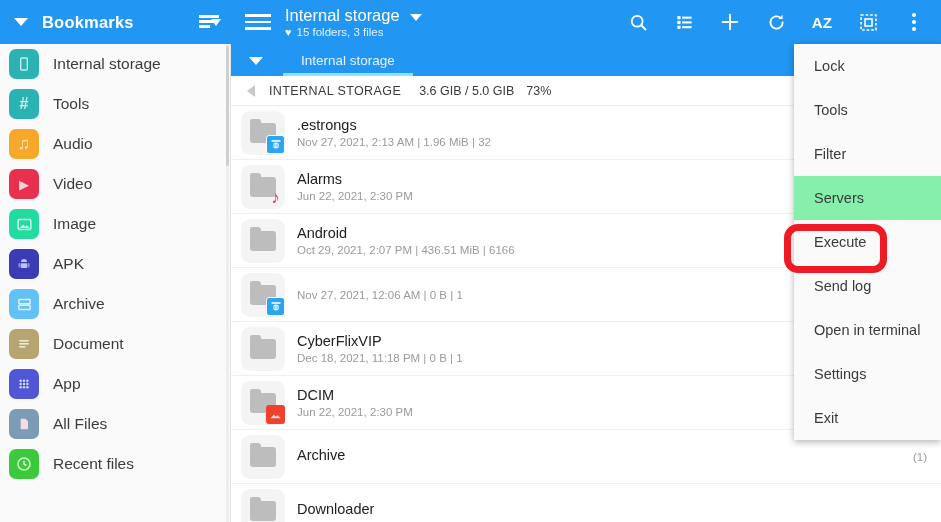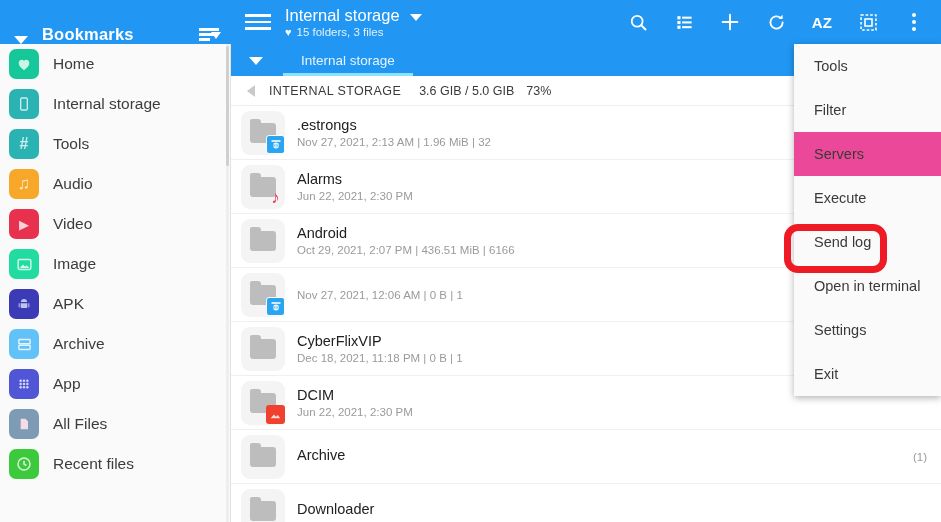--- a/index.html
+++ b/index.html
@@ -14,21 +14,21 @@
   
   #sidebar {
     width: 231px; height: 522px;
     background: #fafafa;
     position: relative;
     flex: 0 0 231px;
     overflow: hidden;
   }
   #sidebar-header {
     height: 44px; background: #2196f3;
-    display: flex; align-items: flex-end;
+    display: flex; align-items: center;
     padding: 0 10px 0 14px;
   }
   .side-caret {
     width: 0; height: 0;
     border-left: 7px solid transparent;
     border-right: 7px solid transparent;
     border-top: 8px solid #ffffff;
     margin-right: 14px;
   }
   #sidebar-title {
@@ -188,21 +188,21 @@
   #menu {
     position: absolute; right: 0px; top: 44px;
     width: 147px; background: #fafafa;
     box-shadow: 0 2px 7px rgba(0,0,0,.3);
     z-index: 40;
   }
   .menu-item {
     height: 44px; display: flex; align-items: center;
     padding-left: 20px; font-size: 14.5px; color: #3a3a3a;
   }
-  .menu-item.hl { background: #ec4899; }
+  .menu-item.hl { background: #86efac; }
 
   #red-box {
     position: absolute; left: -10px; top: 180px;
     width: 103px; height: 49px;
     border: 7px solid #ee1b24; border-radius: 14px;
     z-index: 60; pointer-events: none;
   }
 </style>
 </head>
 <body>
@@ -215,28 +215,20 @@
       <div id="sidebar-title">Bookmarks</div>
       <div class="sort-icon">
         <i></i>
           <i></i>
           <i></i>
           <u></u>
       </div>
     </div>
     <div id="sidebar-list">
       <div class="side-item">
-        <div class="side-ico" style="background:#16c79a">
-          <svg width="16" height="16" viewBox="0 0 24 24">
-              <path fill="#c8f5e6" d="M12 21s-8-5.2-8-10.3A4.7 4.7 0 0 1 12 7a4.7 4.7 0 0 1 8 3.7C20 15.8 12 21 12 21z"></path>
-            </svg>
-        </div>
-        <div class="side-label">Home</div>
-      </div>
-      <div class="side-item">
         <div class="side-ico" style="background:#2bb3b3">
           <svg width="16" height="16" viewBox="0 0 24 24">
               <rect x="7" y="3" width="10" height="18" rx="2" fill="none" stroke="#cdeeee" stroke-width="2"></rect>
             </svg>
         </div>
         <div class="side-label">Internal storage</div>
       </div>
       <div class="side-item">
         <div class="side-ico" style="background:#2bb3b3">
           <span style="font-size:16px;font-weight:bold;color:#cdeeee">#</span>
@@ -273,20 +265,32 @@
         <div class="side-label">APK</div>
       </div>
       <div class="side-item">
         <div class="side-ico" style="background:#62c2f7">
           <svg width="17" height="17" viewBox="0 0 24 24">
               <rect x="4" y="5" width="16" height="6" rx="1" fill="none" stroke="#e1f3fe" stroke-width="2"></rect>
               <rect x="4" y="13" width="16" height="6" rx="1" fill="none" stroke="#e1f3fe" stroke-width="2"></rect>
             </svg>
         </div>
         <div class="side-label">Archive</div>
+      </div>
+      <div class="side-item">
+        <div class="side-ico" style="background:#b6a471">
+          <svg width="16" height="16" viewBox="0 0 24 24">
+              <g fill="#f0e9d6">
+                <rect x="5" y="6" width="14" height="2.4"></rect>
+                <rect x="5" y="10.5" width="14" height="2.4"></rect>
+                <rect x="5" y="15" width="9" height="2.4"></rect>
+              </g>
+            </svg>
+        </div>
+        <div class="side-label">Document</div>
       </div>
       <div class="side-item">
         <div class="side-ico" style="background:#5156d6">
           <svg width="16" height="16" viewBox="0 0 24 24">
               <g fill="#d3d5f5">
                 <circle cx="7" cy="7" r="1.9"></circle>
                 <circle cx="12" cy="7" r="1.9"></circle>
                 <circle cx="17" cy="7" r="1.9"></circle>
                 <circle cx="7" cy="12" r="1.9"></circle>
                 <circle cx="12" cy="12" r="1.9"></circle>
@@ -509,20 +513,23 @@
           <div class="file-name">Downloader</div>
           <div class="file-meta"></div>
         </div>
         <div class="file-count"></div>
       </div>
 
     </div>
 
     <div id="menu">
       <div class="menu-item">
+        <span>Lock</span>
+      </div>
+      <div class="menu-item">
         <span>Tools</span>
       </div>
       <div class="menu-item">
         <span>Filter</span>
       </div>
       <div class="menu-item hl">
         <span>Servers</span>
       </div>
       <div class="menu-item">
         <span>Execute</span>

